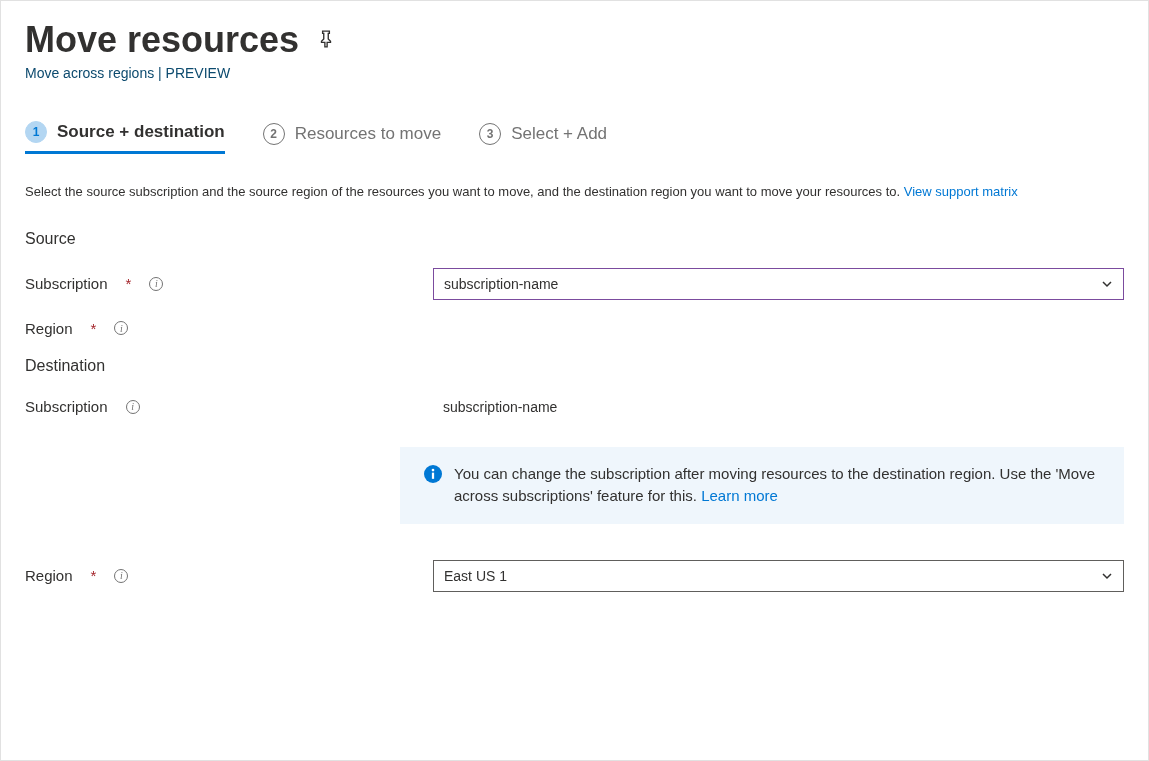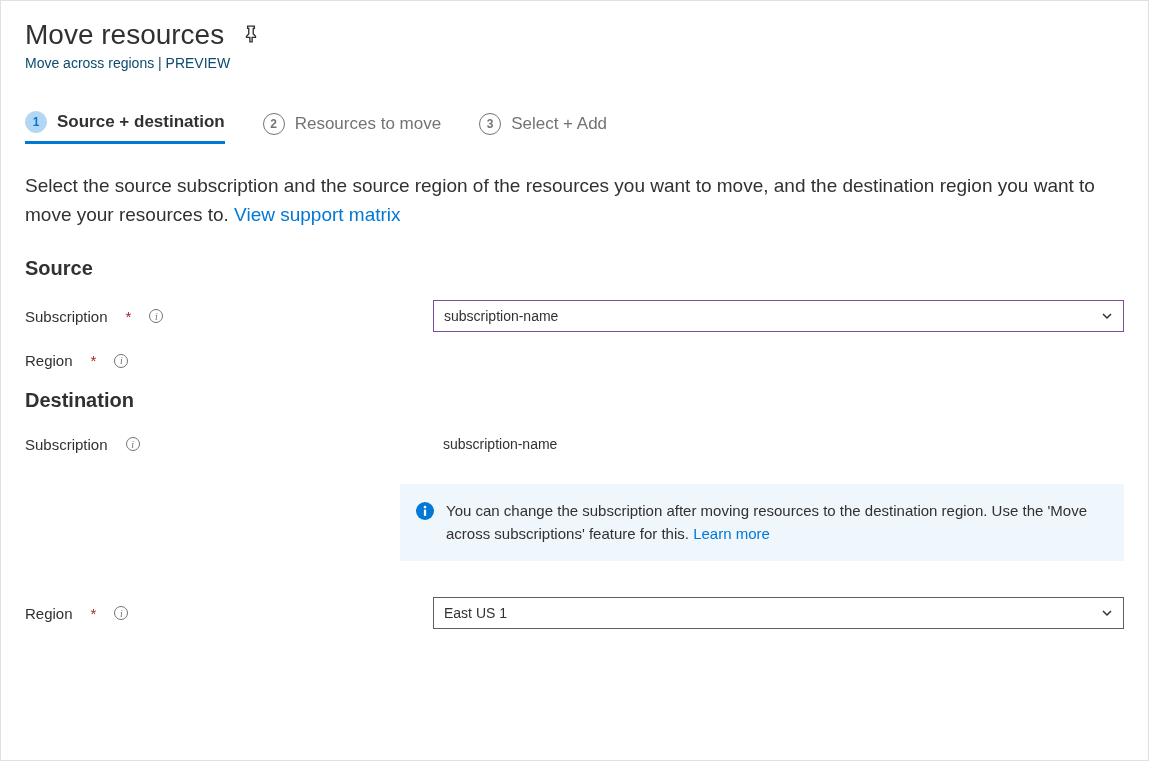--- a/index.html
+++ b/index.html
@@ -9,22 +9,22 @@
       color: #323130;
       background: #fff;
       border: 1px solid #e1e1e1;
       width: 1149px;
       height: 761px;
       padding: 0;
     }
     .container { padding: 18px 24px; }
     .header { display: flex; align-items: center; gap: 18px; }
     .page-title {
-      font-size: 28px;
-      font-weight: 400;
+      font-size: 36px;
+      font-weight: 700;
       color: #323130;
     }
     .pin-icon {
       width: 18px; height: 18px;
       cursor: pointer;
     }
     .subtitle {
       font-size: 14px;
       color: #0c4a6e;
       margin-top: 4px;
@@ -59,29 +59,29 @@
       justify-content: center;
       font-size: 12px;
       font-weight: 600;
     }
     .step.active .step-num {
       background: #b3d6f2;
       border-color: #b3d6f2;
       color: #0078d4;
     }
     .intro {
-      font-size: 19px;
+      font-size: 13px;
       color: #323130;
       line-height: 1.5;
       margin-bottom: 28px;
     }
     .intro a { color: #0078d4; text-decoration: none; cursor: pointer; }
     .section-title {
-      font-size: 20px;
-      font-weight: 700;
+      font-size: 16px;
+      font-weight: 400;
       color: #323130;
       margin-bottom: 20px;
     }
     .form-row {
       display: flex;
       align-items: center;
       margin-bottom: 20px;
     }
     .form-label-col {
       width: 375px;
@@ -123,21 +123,21 @@
     .chevron {
       width: 12px; height: 12px;
     }
     .readonly-value {
       font-size: 14px;
       color: #323130;
       padding: 4px 10px;
     }
     .info-box {
       background: #eff6fc;
-      padding: 16px 16px;
+      padding: 16px 24px;
       margin-left: 375px;
       margin-top: 28px;
       margin-bottom: 36px;
       display: flex;
       gap: 12px;
       font-size: 15px;
       line-height: 1.5;
       color: #323130;
     }
     .info-box-icon {

